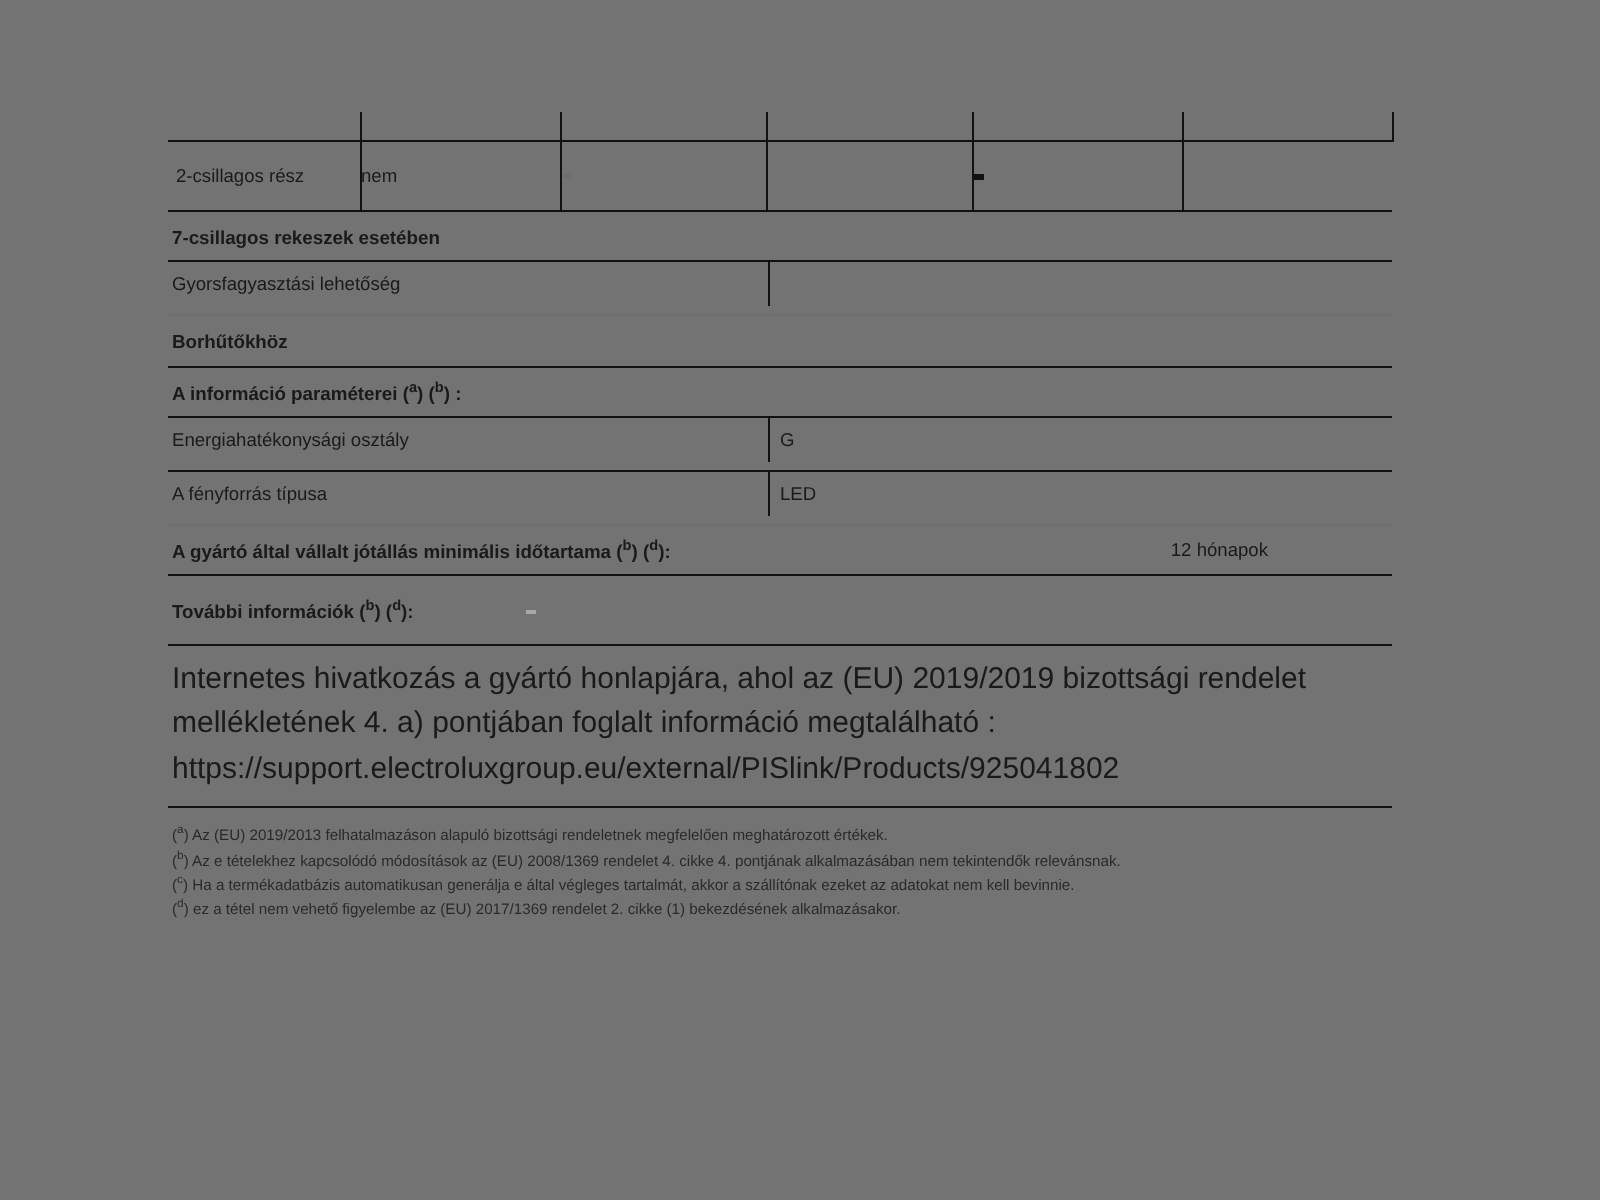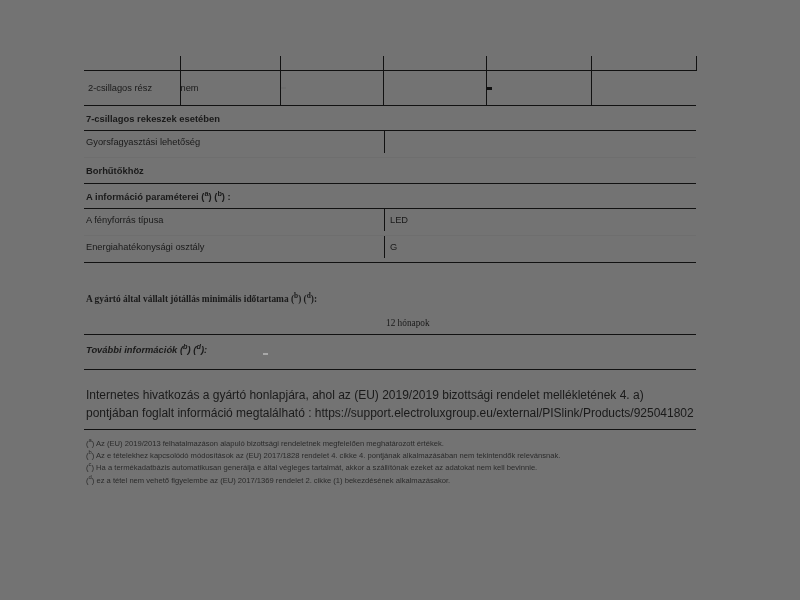--- a/index.html
+++ b/index.html
@@ -125,54 +125,51 @@
     box-sizing: border-box;
     padding: 6px 6px 6px 5px;
     font-size: 9.3px;
   }
 
   .warranty {
     display: flex;
     align-items: center;
     border-bottom: 1.3px solid #111;
     padding: 7px 0 6px 2px;
-    font-family: Liberation Serif, serif;
   }
   .warranty .wlabel {
     font-size: 9.4px;
     font-weight: bold;
     width: 300px;
   }
   .warranty .wvalue {
     font-size: 9.3px;
     flex: 1;
-    text-align: left;
+    text-align: right;
     padding-right: 62px;
-    margin-top: 48px;
   }
 
   .more-head {
     display: flex;
-    align-items: flex-start;
+    align-items: center;
     padding: 9px 0 7px 2px;
     border-bottom: none;
-    font-style: italic;
   }
   .more-head .mh-label {
     font-size: 9.4px;
     font-weight: bold;
   }
   .more-head .mh-dash {
     margin-left: 56px;
   }
 
   .weblink {
-    font-size: 12px;
+    font-size: 15px;
     line-height: 1.5;
-    padding: 16px 2px 7px 2px;
+    padding: 6px 2px 7px 2px;
     border-top: 1.1px solid #111;
     border-bottom: 1.3px solid #111;
   }
 
   .notes {
     padding-top: 8px;
   }
   .notes .note {
     font-size: 7.6px;
     line-height: 1.62;
@@ -230,27 +227,27 @@
     <div class="row2">
       <div class="lbl">Gyorsfagyasztási lehetőség</div>
       <div class="val"></div>
     </div>
 
     <div class="sec-head">Borhűtőkhöz</div>
 
     <div class="sec-head">
       <span>A információ paraméterei (</span><sup>a</sup><span>) (</span><sup>b</sup><span>) :</span>
     </div>
+    <div class="row2 darkline">
+      <div class="lbl">Energiahatékonysági osztály</div>
+      <div class="val">G</div>
+    </div>
     <div class="row2">
       <div class="lbl">A fényforrás típusa</div>
       <div class="val">LED</div>
-    </div>
-    <div class="row2 darkline">
-      <div class="lbl">Energiahatékonysági osztály</div>
-      <div class="val">G</div>
     </div>
 
     <div class="warranty">
       <div class="wlabel">
         <span>A gyártó által vállalt jótállás minimális időtartama (</span><sup>b</sup><span>) (</span><sup>d</sup><span>):</span>
       </div>
       <div class="wvalue">12 hónapok</div>
     </div>
 
     <div class="more-head">
@@ -262,21 +259,21 @@
       </span>
     </div>
 
     <div class="weblink">Internetes hivatkozás a gyártó honlapjára, ahol az (EU) 2019/2019 bizottsági rendelet mellékletének 4. a) pontjában foglalt információ megtalálható : https://support.electroluxgroup.eu/external/PISlink/Products/925041802</div>
 
     <div class="notes">
       <div class="note">
         (<sup>a</sup><span>) Az (EU) 2019/2013 felhatalmazáson alapuló bizottsági rendeletnek megfelelően meghatározott értékek.</span>
       </div>
       <div class="note">
-        (<sup>b</sup><span>) Az e tételekhez kapcsolódó módosítások az (EU) 2017/1828 rendelet 4. cikke 4. pontjának alkalmazásában nem tekintendők relevánsnak.</span>
+        (<sup>b</sup><span>) Az e tételekhez kapcsolódó módosítások az (EU) 2008/1369 rendelet 4. cikke 4. pontjának alkalmazásában nem tekintendők relevánsnak.</span>
       </div>
       <div class="note">
         (<sup>c</sup><span>) Ha a termékadatbázis automatikusan generálja e által végleges tartalmát, akkor a szállítónak ezeket az adatokat nem kell bevinnie.</span>
       </div>
       <div class="note">
         (<sup>d</sup><span>) ez a tétel nem vehető figyelembe az (EU) 2017/1369 rendelet 2. cikke (1) bekezdésének alkalmazásakor.</span>
       </div>
     </div>
 
   </div>

